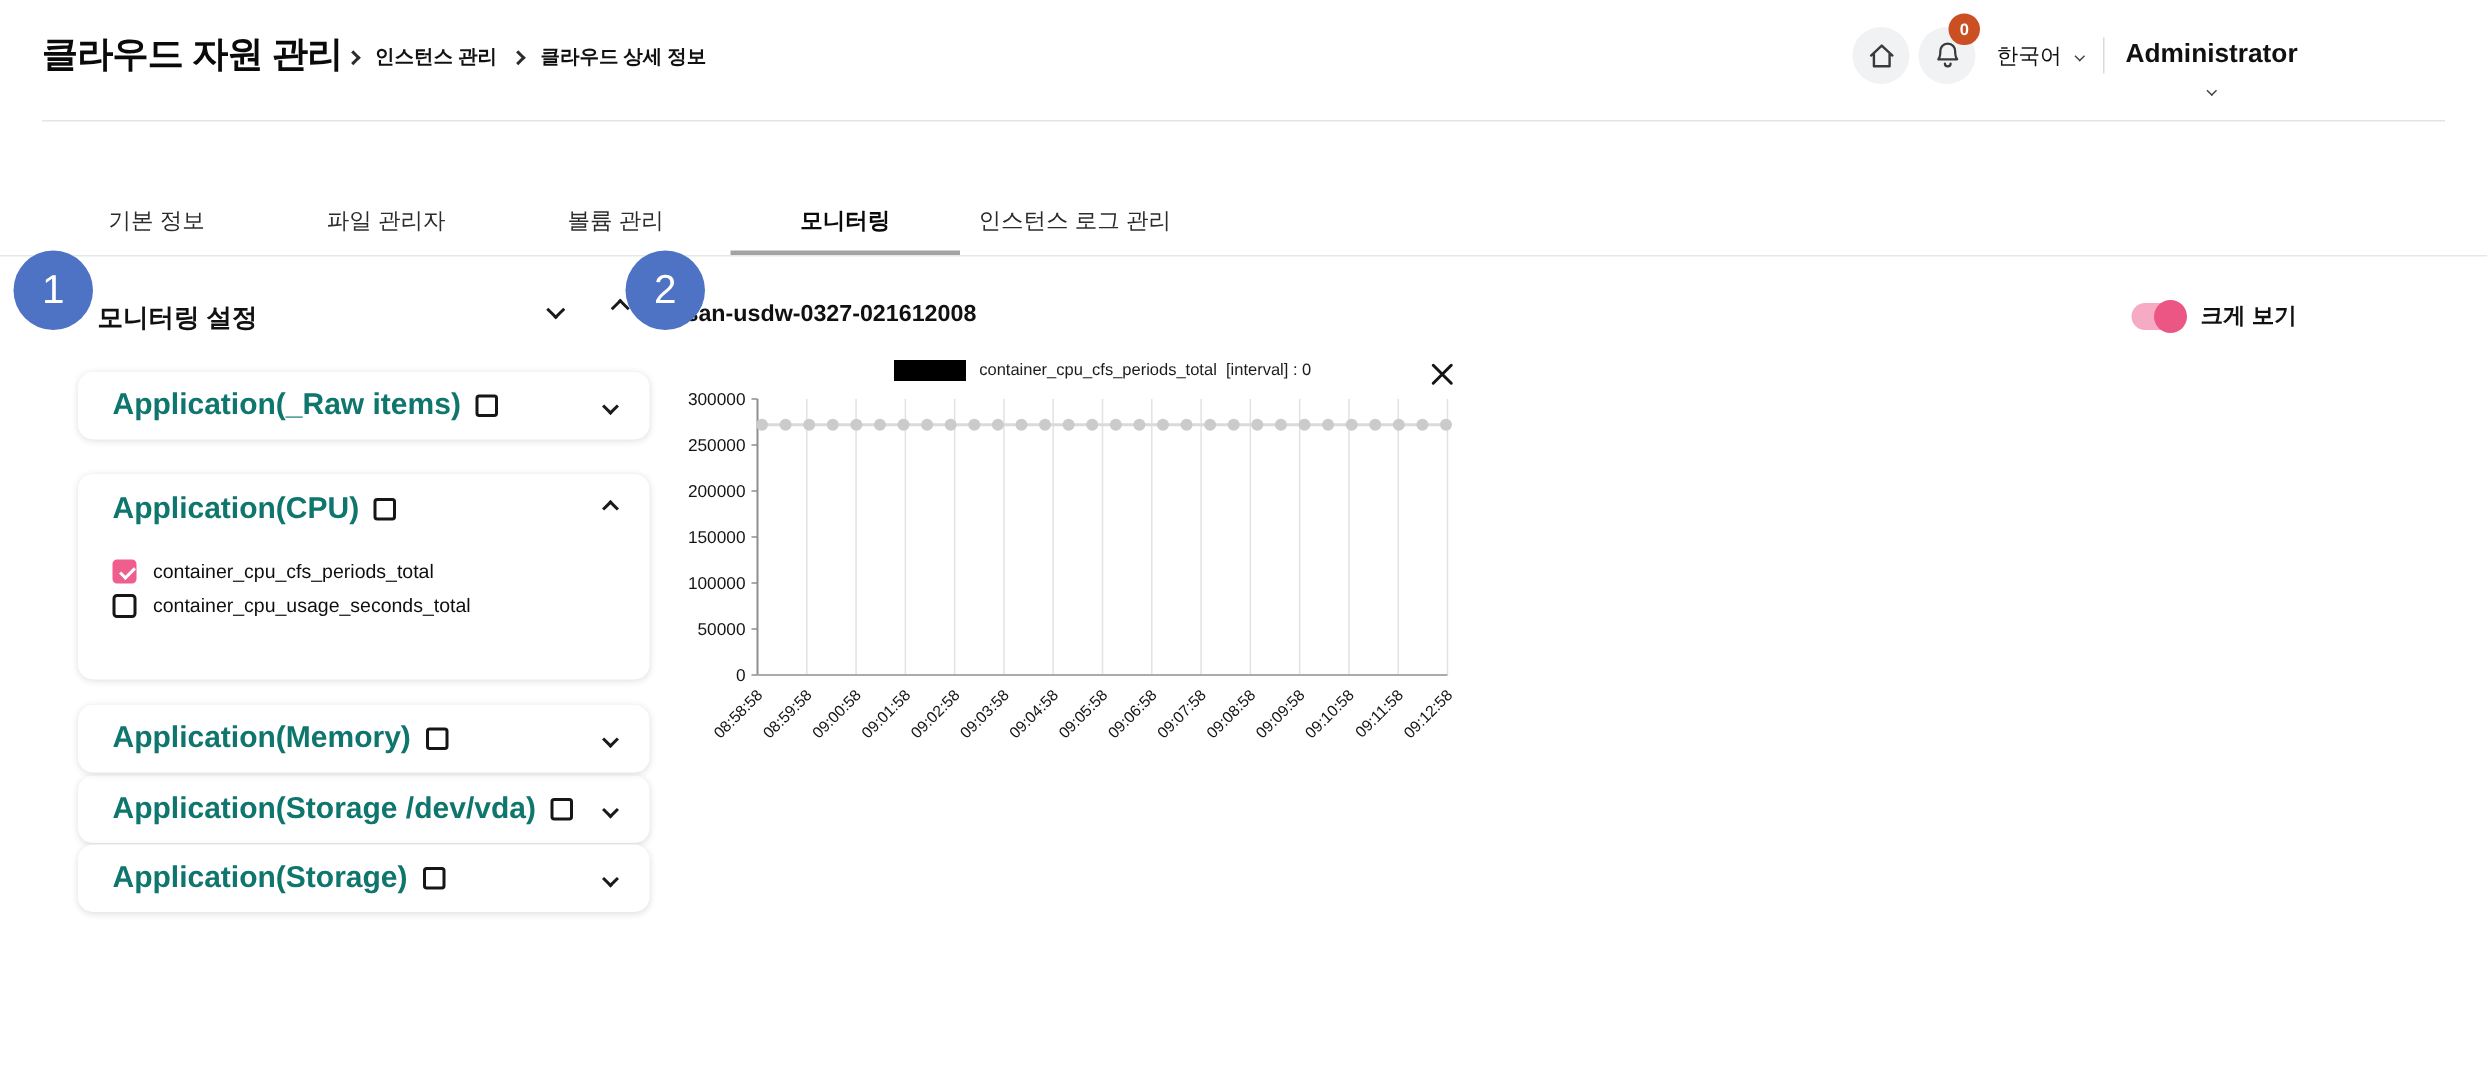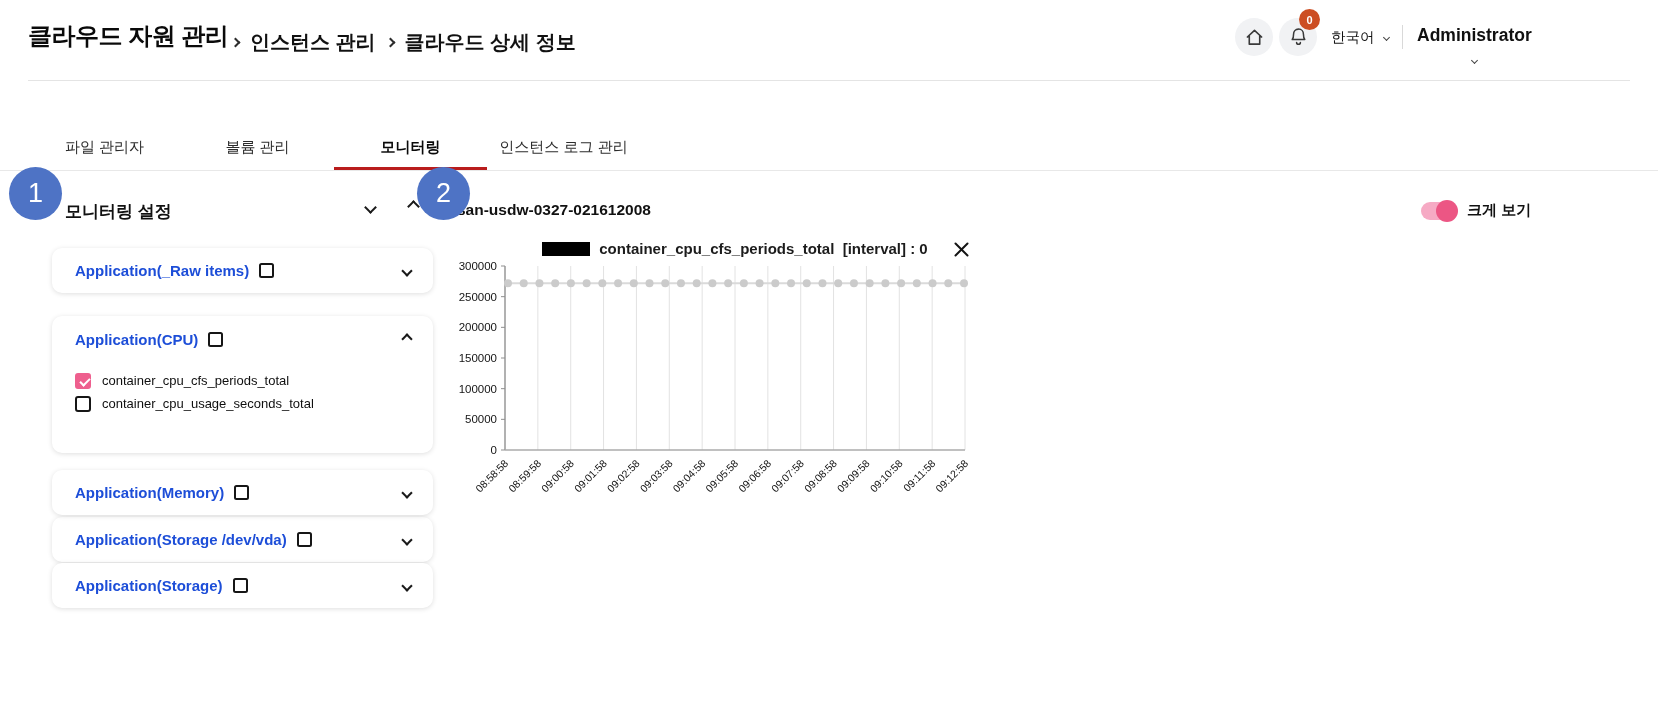--- a/index.html
+++ b/index.html
@@ -3,76 +3,76 @@
 <meta charset="utf-8">
 <style>
   * { margin:0; padding:0; box-sizing:border-box; }
   html,body { width:1658px; height:710px; background:#ffffff; overflow:hidden;
     font-family:"Liberation Sans","DejaVu Sans",sans-serif; color:#111; }
   .abs { position:absolute; }
   #page { position:relative; width:1658px; height:710px; background:#fff; }
 
   
   #hdr-title { left:28px; top:20px; font-size:24px; font-weight:800; letter-spacing:-0.5px; color:#0a0a0a; }
-  #breadcrumb { left:232px; top:29px; display:flex; align-items:center; gap:11px; font-size:20px; font-weight:600; }
+  #breadcrumb { left:232px; top:29px; display:flex; align-items:center; gap:11px; font-size:13px; font-weight:600;font-family:Liberation Serif, serif; }
   .chev { display:inline-block; width:7px; height:7px; border-right:2px solid #2d2d2d; border-bottom:2px solid #2d2d2d; }
   .chev.right { transform:rotate(-45deg); }
   .chev.down  { transform:rotate(45deg); }
   .chev.up    { transform:rotate(-135deg); }
   .chev.sm { width:5px; height:5px; border-width:1.6px; border-color:#444; }
   .iconbtn { position:absolute; width:38px; height:38px; border-radius:50%; background:#f1f2f4;
     display:flex; align-items:center; justify-content:center; cursor:pointer; }
   #home-btn { left:1235px; top:18px; }
   #bell-btn { left:1279px; top:18px; }
   #bell-badge { position:absolute; left:1299px; top:9px; min-width:21px; height:21px; border-radius:50%;
     background:#cc4e23; color:#fff; font-size:11px; font-weight:700; display:flex; align-items:center; justify-content:center; z-index:5;}
   #lang { left:1331px; top:28px; display:flex; align-items:center; gap:9px; font-size:14.5px; cursor:pointer; }
   #hdr-vdiv { left:1402px; top:25px; width:1px; height:24px; background:#d9d9d9; }
   #user { left:1417px; top:25px; display:flex; align-items:center; gap:12px; font-size:17.5px; font-weight:700; cursor:pointer;flex-direction:column; }
   #hdr-divider { left:28px; top:80px; width:1602px; height:1px; background:#e4e4e4; }
 
   
   #tabbar { left:28px; top:128px; display:flex; height:42px; }
   .tab { width:153px; display:flex; align-items:center; justify-content:center; font-size:15px;
     color:#2b2b2b; cursor:pointer; border-bottom:3px solid transparent; }
-  .tab.active { font-weight:700; color:#0a0a0a; border-bottom:3px solid #b91c1c; }
+  .tab.active { font-weight:700; color:#0a0a0a; border-bottom:3px solid #a3a3a3; }
   #tab-divider { left:0; top:170px; width:1658px; height:1px; background:#e8e8e8; }
 
   
   #panel-title { left:65px; top:200px; font-size:17px; font-weight:700; }
   .panel-chev { position:absolute; cursor:pointer; padding:4px; }
   #panel-collapse-1 { left:362px; top:194px; }
   #panel-collapse-2 { left:405px; top:193px; }
   .panel-chev .chev { width:9px; height:9px; border-width:2px; border-color:#1a1a1a; }
 
   .card { position:absolute; left:52px; width:381px; background:#fff; border-radius:10px;
     box-shadow:0 1px 5px rgba(0,0,0,0.13); }
   .card-head { height:45px; display:flex; align-items:center; padding:0 22px 0 23px; cursor:pointer; }
-  .card-head .lbl { font-size:15px; font-weight:600; color:#1d4ed8; }
+  .card-head .lbl { font-size:20px; font-weight:600; color:#0f766e; }
   .cb { width:15px; height:15px; border:2px solid #161616; border-radius:2.5px; margin-left:10px;
     cursor:pointer; position:relative; background:#fff; flex:0 0 auto; }
   .card-head .chev { margin-left:auto; border-color:#1a1a1a; border-width:2px; width:8px; height:8px; }
   .metric-row { display:flex; align-items:center; padding:0 22px 0 23px; height:23px; }
   .cb.item { width:16px; height:16px; margin-left:0; border-radius:3px; }
   .cb.checked { background:#ee5f8e; border-color:#ee5f8e; }
   .cb.checked::after { content:""; position:absolute; left:2.5px; top:3.5px; width:8px; height:4px;
     border-left:2px solid #fff; border-bottom:2px solid #fff; transform:rotate(-45deg); }
   .metric-lbl { font-size:13px; margin-left:11px; color:#0f0f0f; }
 
   
   #chart-title { left:457px; top:201px; font-size:15.5px; font-weight:600; }
   #zoomwrap { left:1421px; top:201px; display:flex; align-items:center; gap:10px; }
   .toggle { position:relative; width:36px; height:18px; border-radius:9px; background:#f6aac4; cursor:pointer; }
   .toggle .knob { position:absolute; top:-2px; left:0; width:22px; height:22px; border-radius:50%; background:#ec5684; transition:left .15s; }
   .toggle.on .knob { left:15px; }
   #zoom-label { font-size:15px; font-weight:700; }
   #chart-close { left:950px; top:238px; width:22px; height:22px; cursor:pointer; display:flex; align-items:center; justify-content:center; }
   #legend { left:505px; top:240px; width:460px; display:flex; align-items:center; justify-content:center; gap:9px; z-index:3; }
   #legend-swatch { width:48px; height:14px; background:#000; }
-  #legend-text { font-size:15px; color:#1c1c1c; white-space:pre;font-weight:bold; }
+  #legend-text { font-size:11px; color:#1c1c1c; white-space:pre; }
   #chart-svg { left:430px; top:228px; }
 
   
   .marker { position:absolute; width:53px; height:53px; border-radius:50%; background:#4e73c5;
     color:#fff; font-size:27px; font-weight:500; display:flex; align-items:center; justify-content:center; z-index:50; }
   #marker1 { left:9px;  top:167px; }
   #marker2 { left:417px; top:167px; }
 </style>
 </head>
 <body>
@@ -105,20 +105,21 @@
     <span class="chev down sm"></span>
   </div>
   <div class="abs" id="hdr-vdiv"></div>
   <div class="abs" id="user">
     <span>Administrator</span>
     <span class="chev down sm"></span>
   </div>
   <div class="abs" id="hdr-divider"></div>
 
   <div class="abs" id="tabbar">
+    <div class="tab">기본 정보</div>
     <div class="tab">파일 관리자</div>
     <div class="tab">볼륨 관리</div>
     <div class="tab active">모니터링</div>
     <div class="tab">인스턴스 로그 관리</div>
   </div>
   <div class="abs" id="tab-divider"></div>
 
   <div class="marker" id="marker1">1</div>
   <div class="marker" id="marker2">2</div>
 

